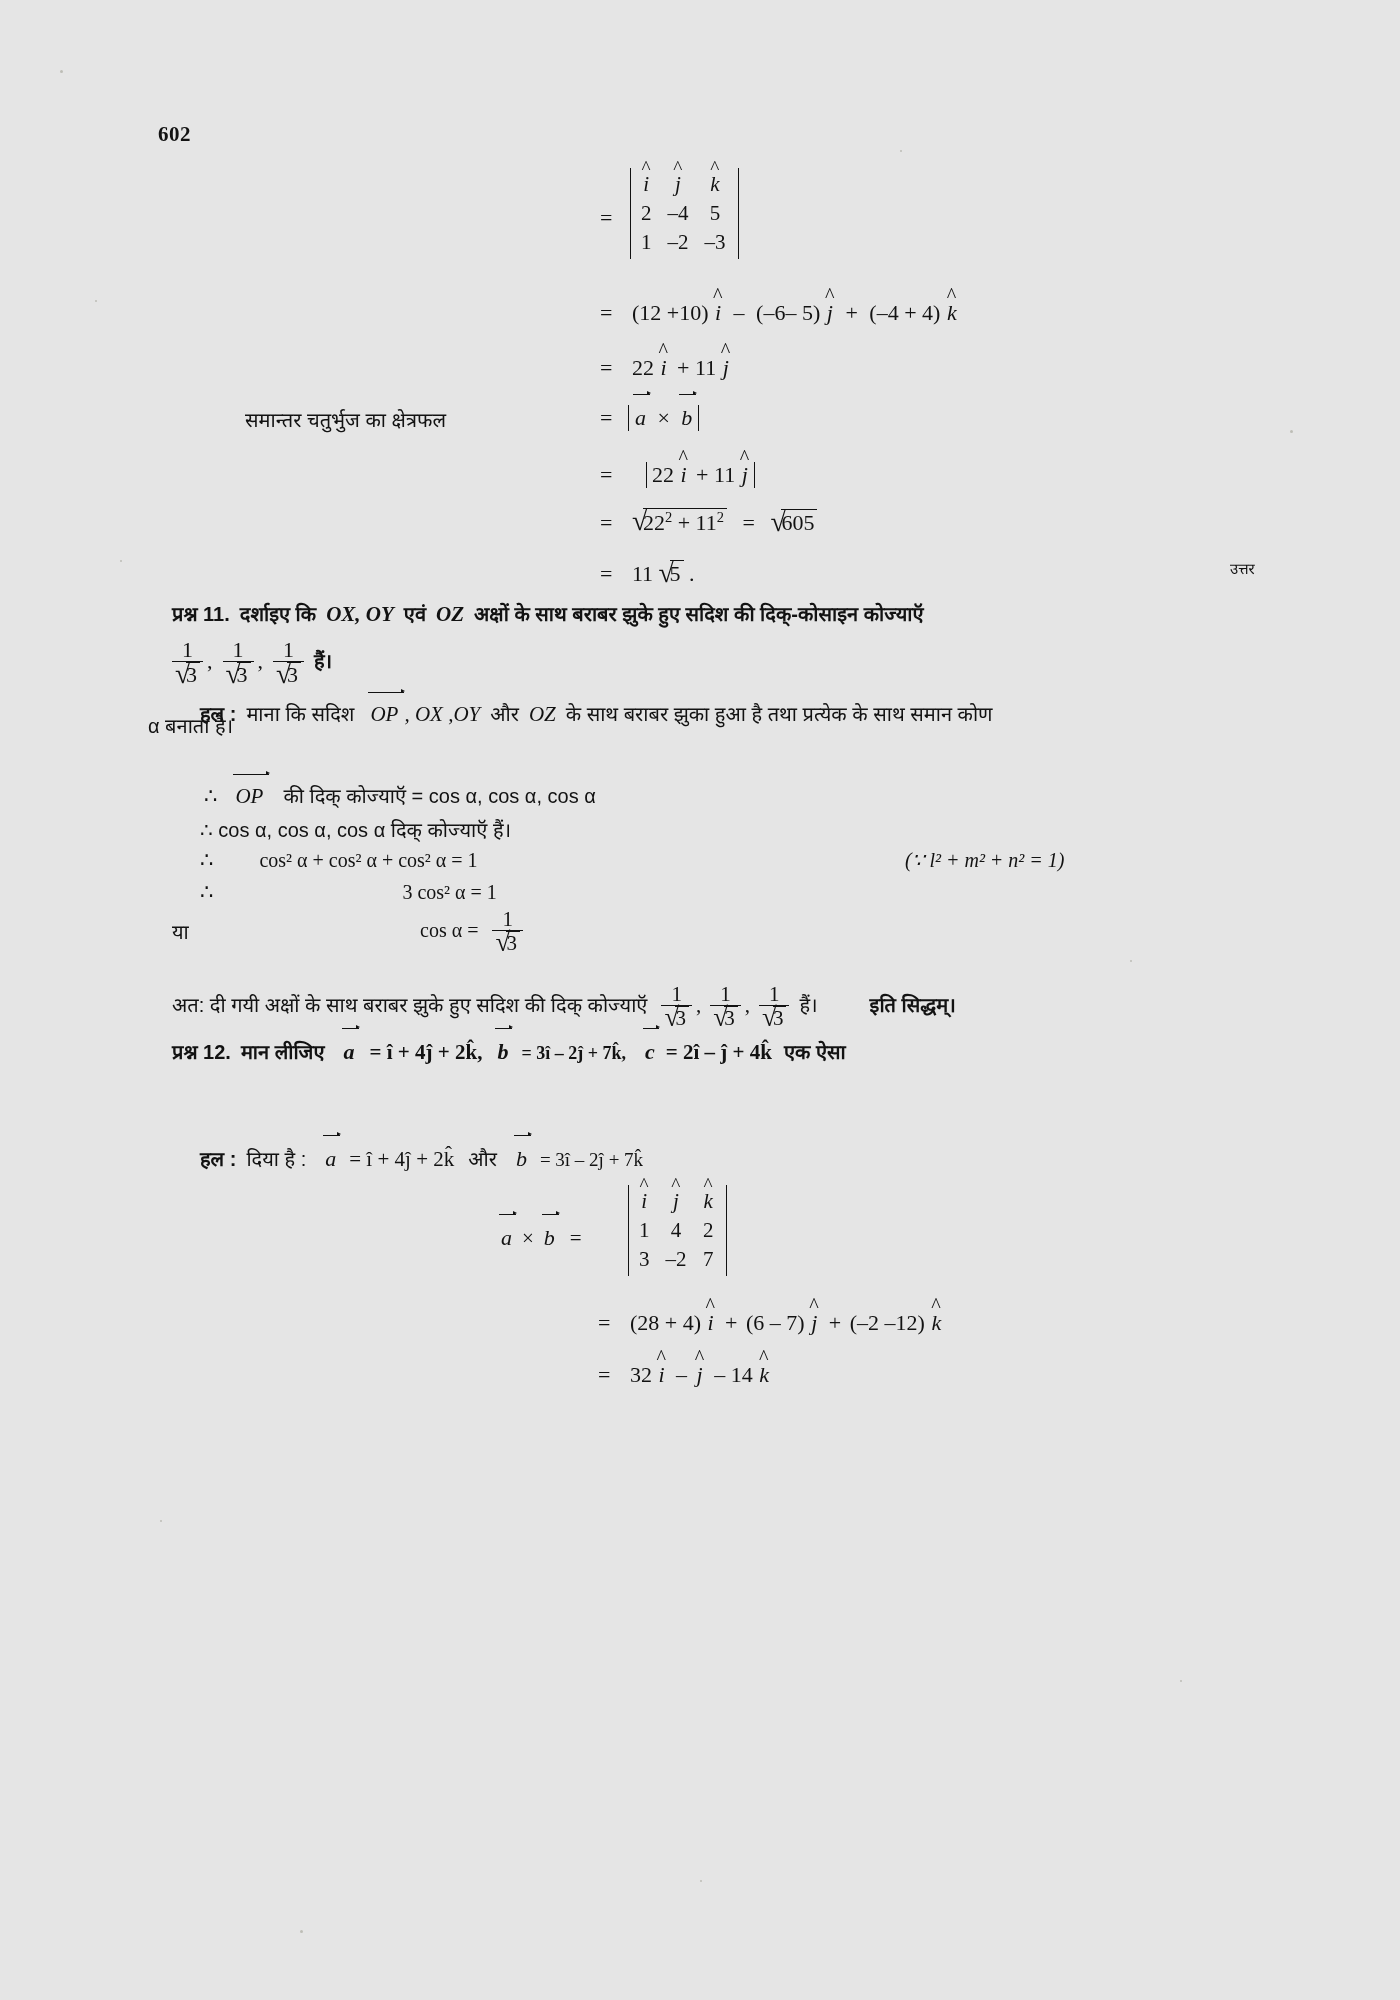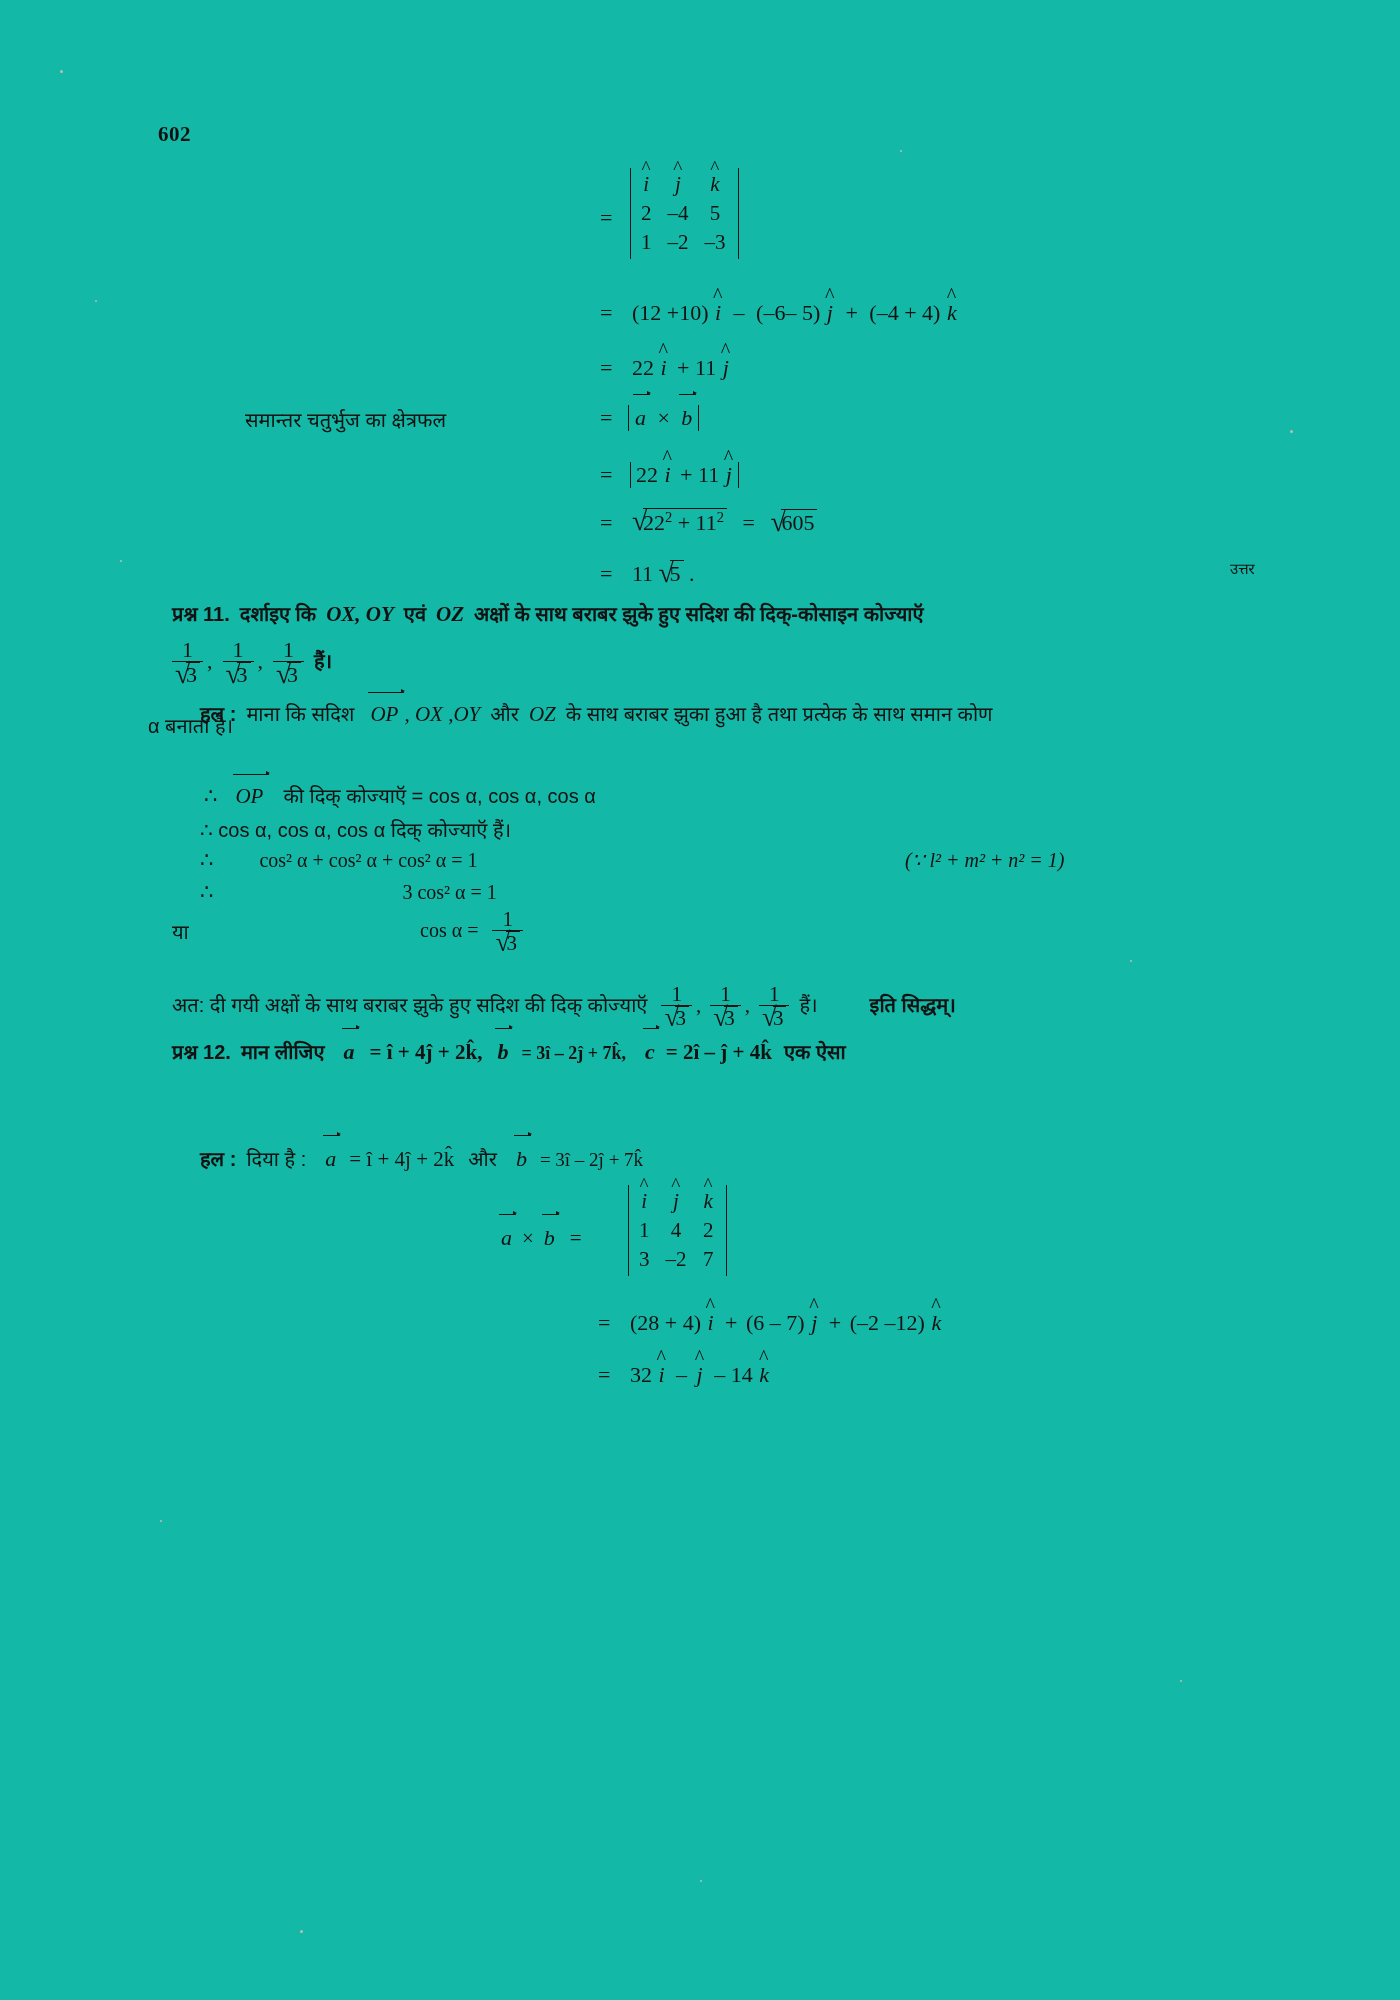--- a/index.html
+++ b/index.html
@@ -13,21 +13,21 @@
     position: relative;
     font-family: "Liberation Serif", serif;
     color: #121212;
     overflow: hidden;
   }
   .page {
     position: absolute;
     top: 0; left: 0;
     width: 1400px;
     height: 2000px;
-    background: #14b8a6;
+    background: #e5e5e5;
   }
   
   .speck {
     position: absolute;
     background: #bdbdb6;
     border-radius: 50%;
   }
   .page-number {
     position: absolute;
     left: 158px;
@@ -247,21 +247,21 @@
     <span>=</span>
     <span class="bars" style="margin-left:10px">
       <span class="vec">a</span>
       <span style="margin:0 5px">×</span>
       <span class="vec">b</span>
     </span>
   </div>
 
   <div class="eqline" style="left:600px; top:462px;">
     <span>=</span>
-    <span class="bars" style="margin-left:12px">
+    <span class="bars" style="margin-left:28px">
       <span>22</span>
       <span class="hat">i</span>
       <span style="margin-left:3px">+</span>
       <span>11</span>
       <span class="hat">j</span>
     </span>
   </div>
 
   <div class="eqline" style="left:600px; top:508px;">
     <span>=</span>

